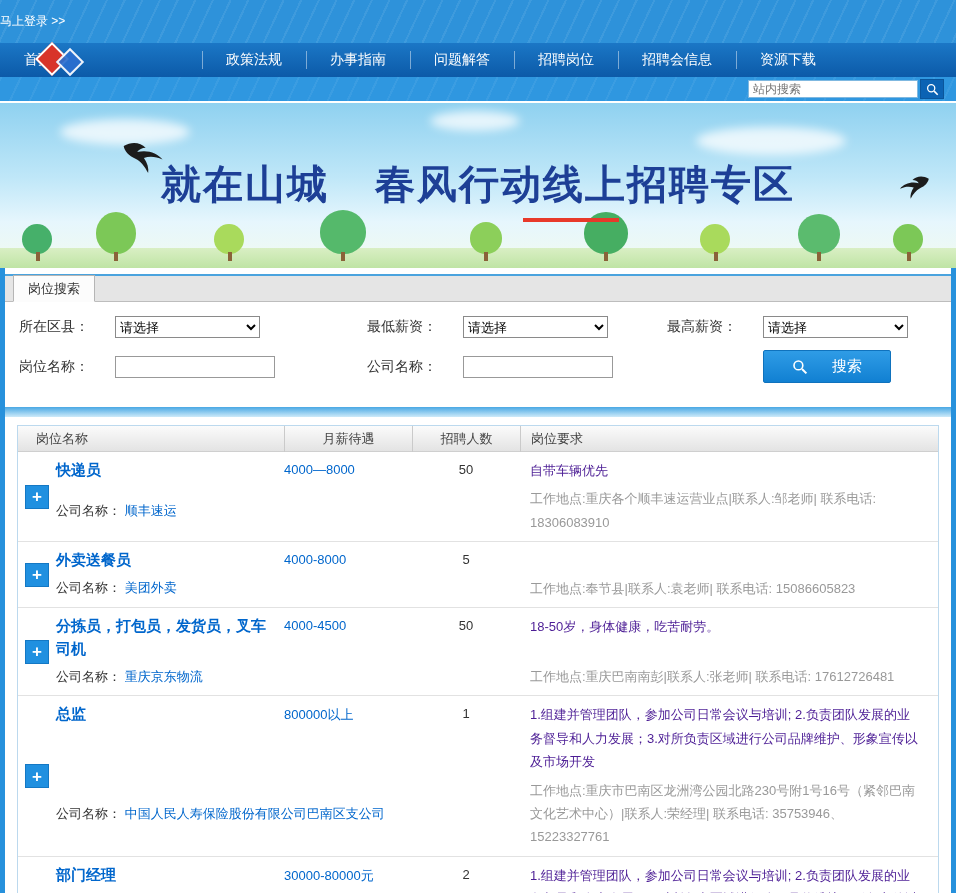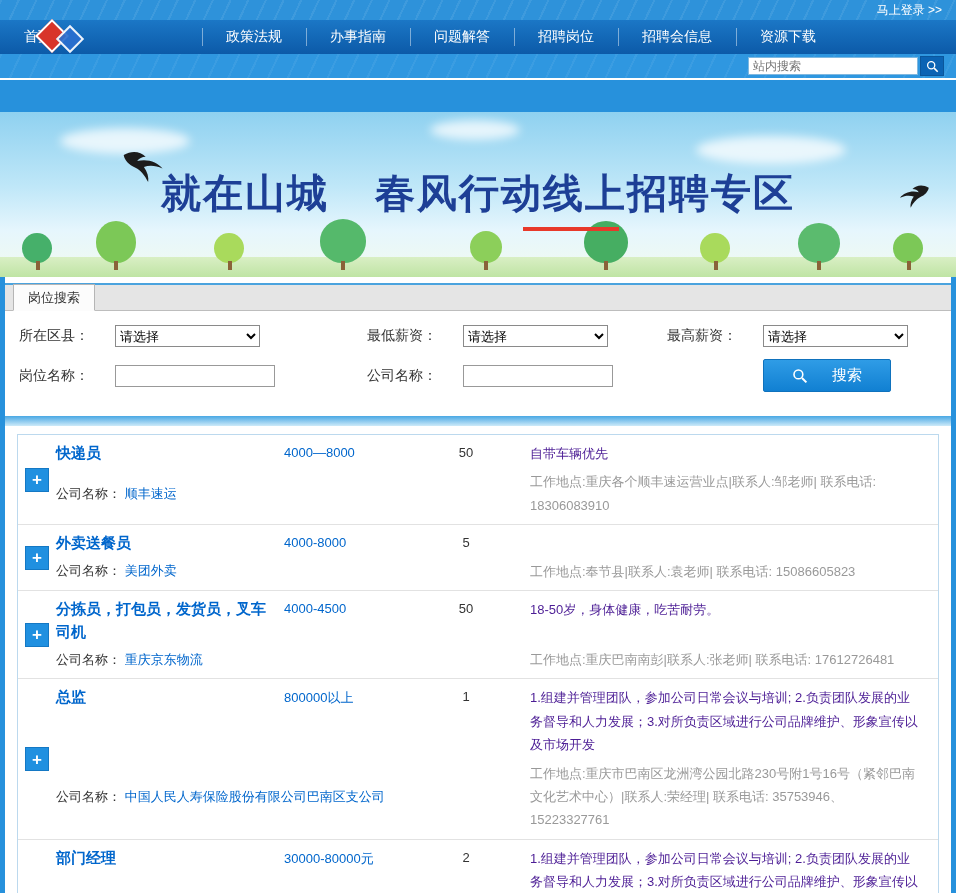--- a/index.html
+++ b/index.html
@@ -5,25 +5,25 @@
   * { box-sizing: border-box; margin: 0; padding: 0; }
   html, body {
     width: 956px; height: 893px; overflow: hidden;
     background: #2791dc;
     font-family: "Liberation Sans", "DejaVu Sans", sans-serif;
   }
   a { text-decoration: none; cursor: pointer; }
 
   
   .topbar {
-    height: 20px;
+    height: 43px;
     background: #2e92da;
     background-image: repeating-linear-gradient(115deg, rgba(255,255,255,.08) 0 2px, transparent 2px 16px);
-    display: flex; justify-content: flex-end; align-items: center;
-    padding-right: 14px;
+    display: flex; align-items: center;
+    padding-right: 4px;
   }
   .login-link { color: #fff; font-size: 12px; }
 
   
   .navbar {
     height: 34px; position: relative;
     background: linear-gradient(#1b77c6, #0c5aa8);
     display: flex; align-items: stretch;
   }
   .nav-item {
@@ -60,21 +60,20 @@
   }
   .site-search-btn {
     width: 24px; height: 20px; background: #0b63b4; border: 1px solid #0a569c;
     display: flex; align-items: center; justify-content: center; cursor: pointer;
   }
 
   
   .banner {
     height: 165px; position: relative; overflow: hidden;
     background: linear-gradient(180deg, #8fd1f0 0%, #bfe7f8 45%, #e6f6fd 72%, #f2fbee 100%);
-    margin-top: 32px;
   }
   .cloud { position: absolute; background: rgba(255,255,255,.75); border-radius: 50%; filter: blur(5px); }
   .cloud.c1 { left: 60px; top: 16px; width: 130px; height: 26px; }
   .cloud.c2 { left: 430px; top: 8px; width: 90px; height: 20px; }
   .cloud.c3 { right: 110px; top: 24px; width: 150px; height: 28px; }
   .swallow { position: absolute; }
   .swallow.s1 { left: 122px; top: 38px; width: 54px; }
   .swallow.s2 { right: 26px; top: 72px; width: 40px; transform: scaleX(-1); }
   .banner-title {
     position: absolute; top: 54px; width: 100%;
@@ -276,20 +275,26 @@
               <line x1="12.5" y1="12.5" x2="18" y2="18" stroke="#fff" stroke-width="2.5"></line>
             </svg>
             <span>搜索</span>
           </button>
         </div>
       </div>
 
       <div class="section-divider"></div>
 
       <div class="table-wrap">
+        <div class="thead grid-cols">
+            <div class="th th-0">岗位名称</div>
+            <div class="th th-1">月薪待遇</div>
+            <div class="th th-2">招聘人数</div>
+            <div class="th th-3">岗位要求</div>
+          </div>
         <div class="tbody">
             <div class="job-row grid-cols">
               <div class="cell-plus">
                 <button class="plus-btn">+</button>
               </div>
               <div class="cell-title"><a class="job-title">快递员</a></div>
               <div class="cell-salary">4000—8000</div>
               <div class="cell-count">50</div>
               <div class="cell-req">自带车辆优先</div>
               <div class="cell-company"><span>公司名称： </span><a class="company-link">顺丰速运</a></div>

